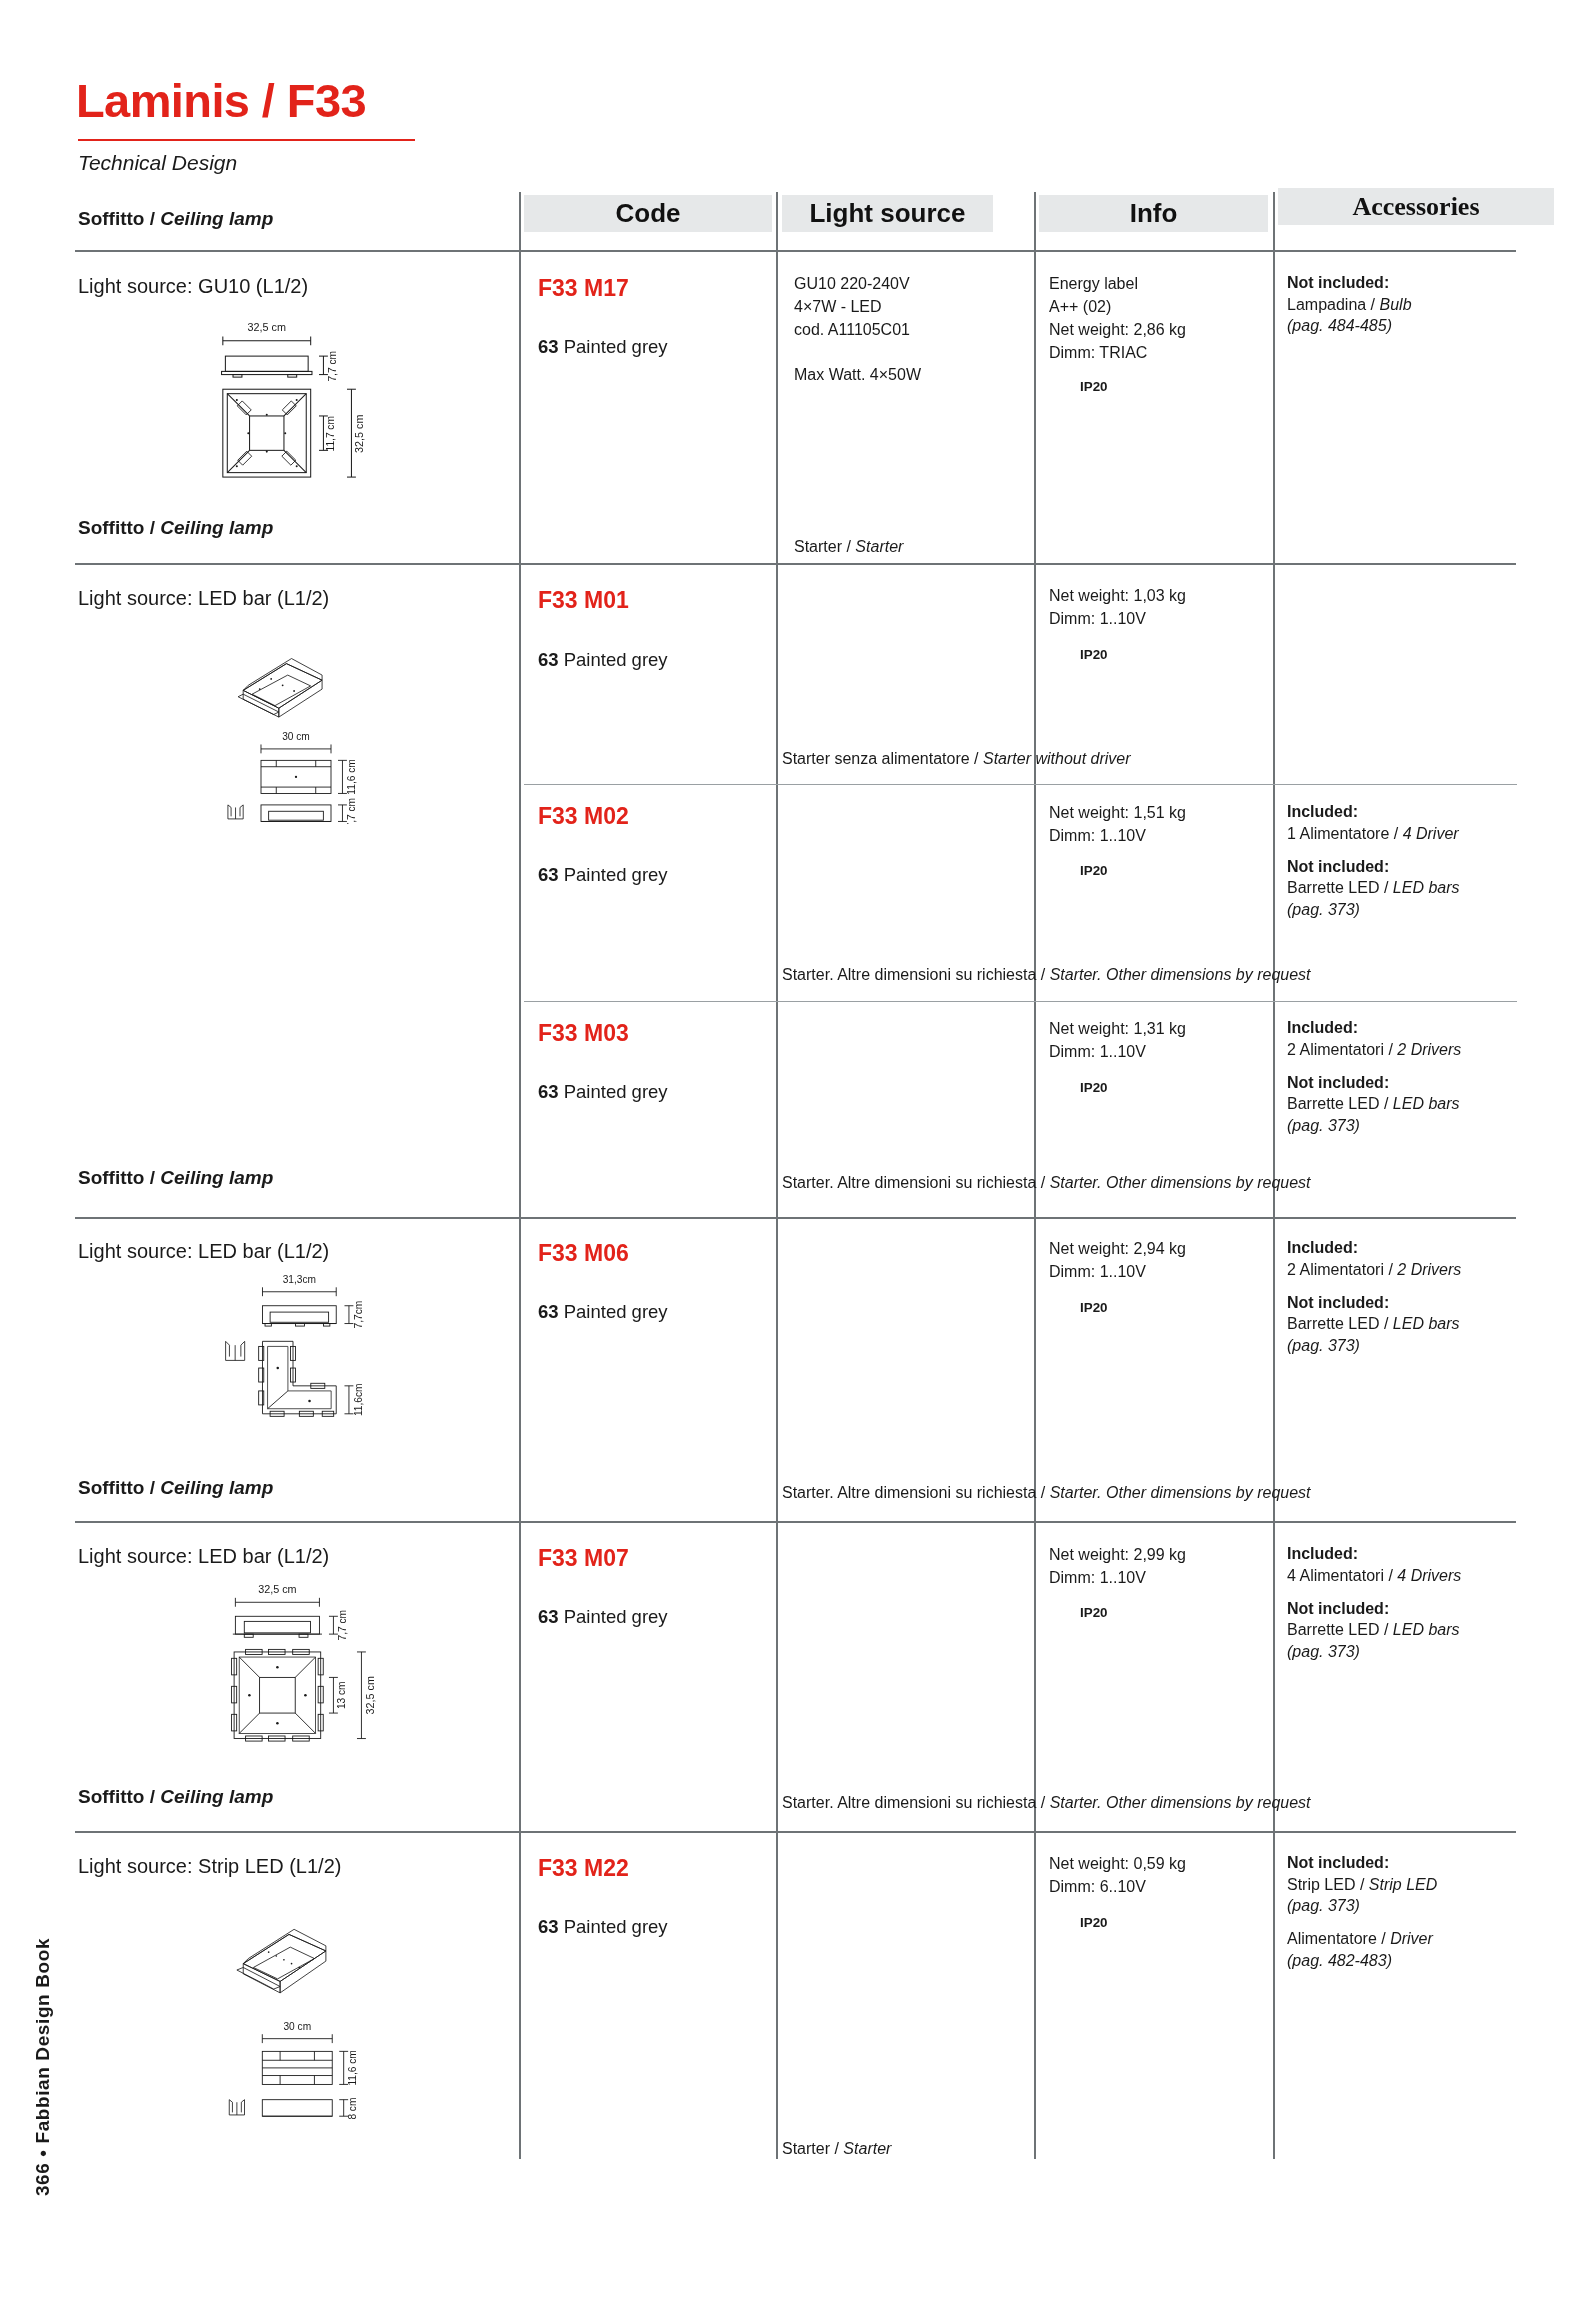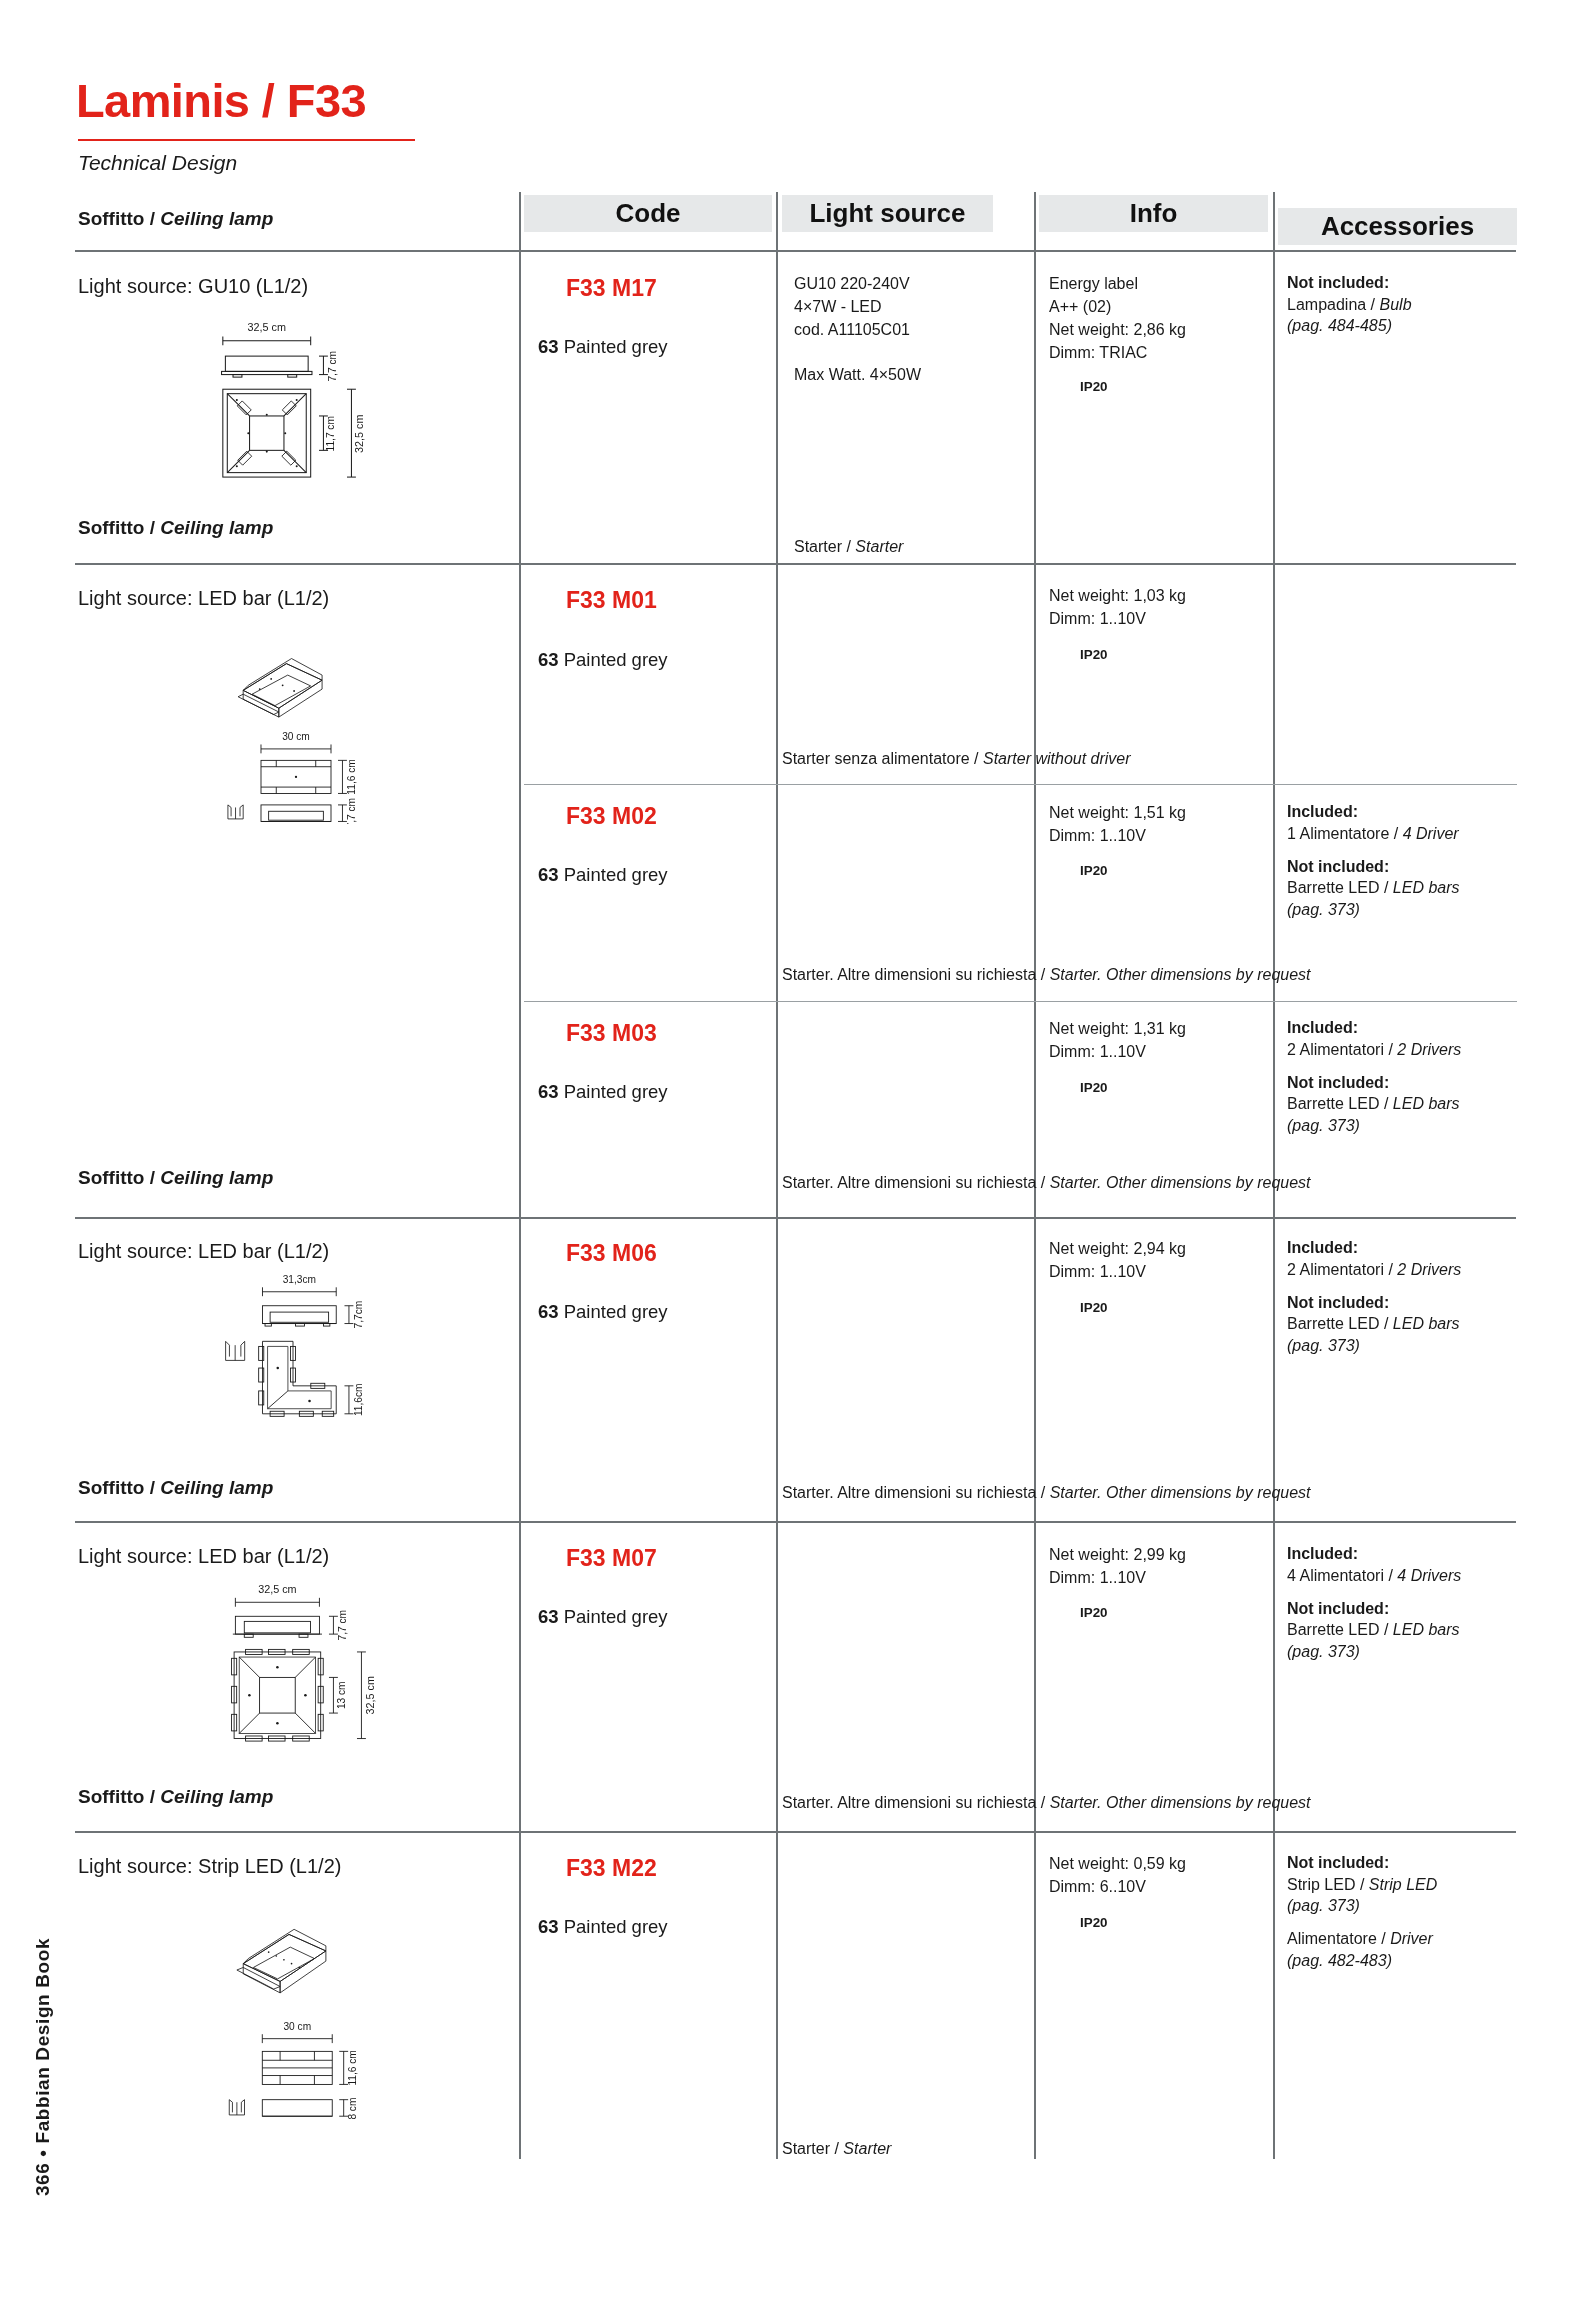--- a/index.html
+++ b/index.html
@@ -34,21 +34,21 @@
   }
   .lbl-soffitto i { font-style:italic; }
 
   
   .vline { position:absolute; width:1.9px; background:#6e7376; }
   .hline { position:absolute; height:1.9px; background:#6e7376; }
   .hline-thin { position:absolute; height:1.3px; background:#9aa0a3; }
 
   
   .code {
-    position:absolute; font-size:23px; font-weight:bold; color:#e2231a; white-space:nowrap;margin-left:28px;
+    position:absolute; font-size:23px; font-weight:bold; color:#e2231a; white-space:nowrap;
   }
   .finish {
     position:absolute; font-size:18.5px; color:#1a1a1a; white-space:nowrap;
   }
   .finish b { font-weight:bold; }
   .celltext {
     position:absolute; font-size:16px; line-height:23px; color:#1a1a1a;
   }
   .celltext .ip { display:block; margin-top:16.5px; margin-left:31px; font-size:13.4px; font-weight:bold; }
   .acc { position:absolute; font-size:16px; line-height:21.6px; color:#1a1a1a; }
@@ -81,21 +81,21 @@
 <div class="page">
 
   <div class="title">Laminis / F33</div>
   <div class="title-rule"></div>
   <div class="subtitle">Technical Design</div>
 
   <div class="lbl-soffitto" style="left:78px; top:208px;">Soffitto / <i>Ceiling lamp</i></div>
   <div class="hdr-cell" style="left:524px; width:248px; top:195px;">Code</div>
   <div class="hdr-cell" style="left:782px; width:211px; top:195px;">Light source</div>
   <div class="hdr-cell" style="left:1039px; width:229px; top:195px;">Info</div>
-  <div class="hdr-cell" style="left:1278px; width:239px; top:208px;">Accessories</div>
+  <div class="hdr-cell" style="left:1278px; width:276px; top:188px;font-family:Liberation Serif, serif;">Accessories</div>
 
   <div class="vline" style="left:519px; top:192px; height:1967px;"></div>
   <div class="vline" style="left:776px; top:192px; height:1967px;"></div>
   <div class="vline" style="left:1034px; top:192px; height:1967px;"></div>
   <div class="vline" style="left:1273px; top:192px; height:1967px;"></div>
 
   <div class="hline" style="left:75px; top:250px;  width:1441px;"></div>
   <div class="hline" style="left:75px; top:563px;  width:1441px;"></div>
   <div class="hline" style="left:75px; top:1217px; width:1441px;"></div>
   <div class="hline" style="left:75px; top:1521px; width:1441px;"></div>

